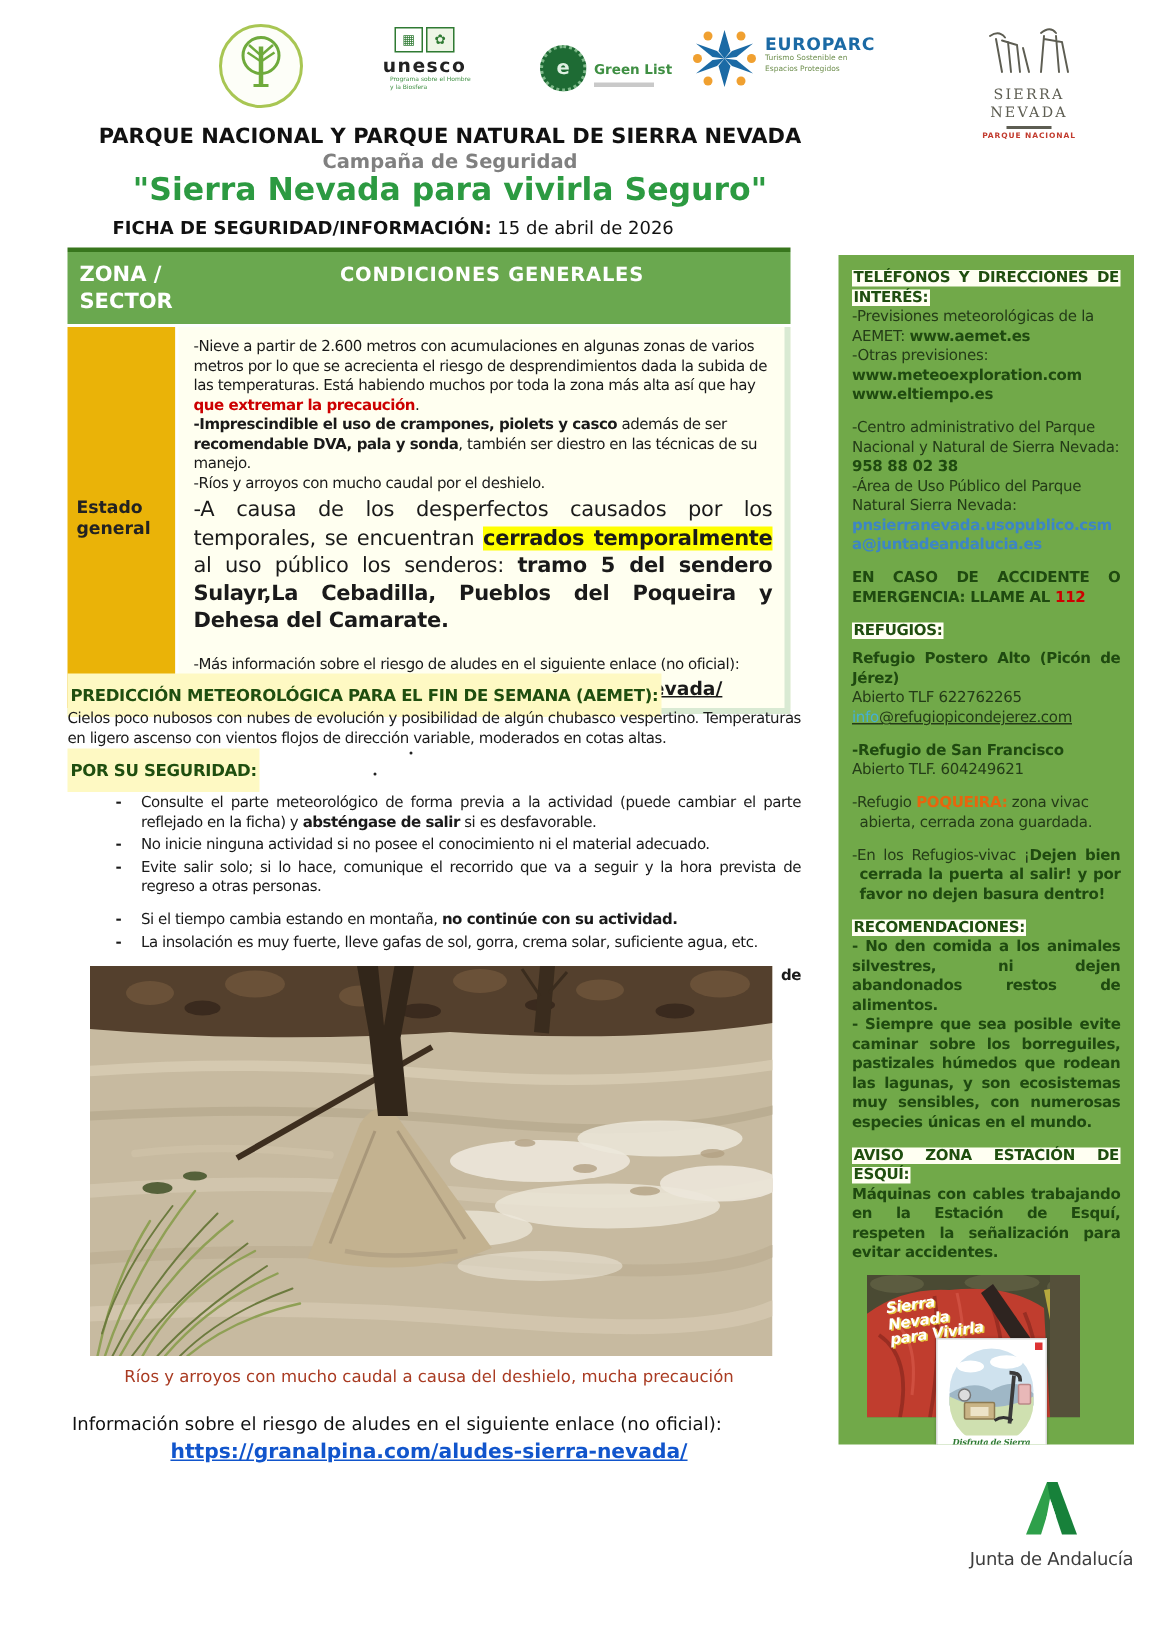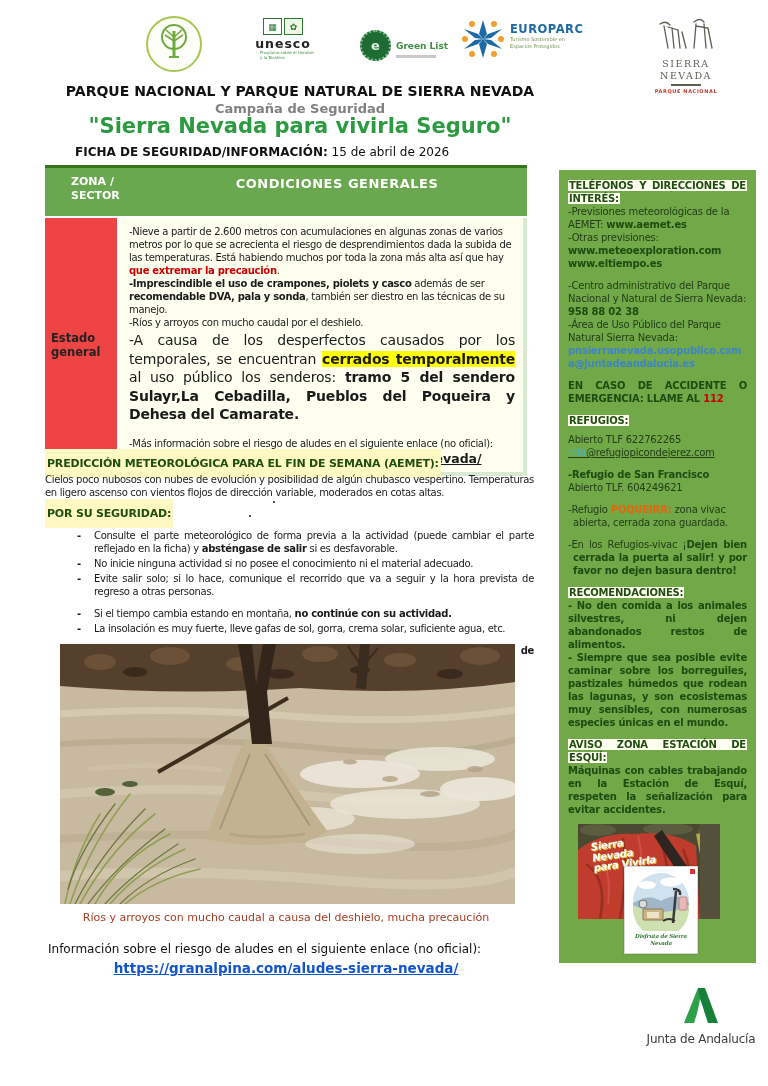--- a/index.html
+++ b/index.html
@@ -32,24 +32,24 @@
   .sn-rule{width:30px;height:2px;background:#5d5d52;margin:2px auto;}
   .sn-park{font-size:5px;font-weight:bold;color:#c23b2e;letter-spacing:.6px;}
   
   .doc-title{left:0;top:83px;width:600px;text-align:center;font-size:14px;font-weight:bold;color:#111;}
   .doc-sub{left:0;top:101px;width:600px;text-align:center;font-size:13px;font-weight:bold;color:#808080;}
   .doc-campaign{left:0;top:114px;width:600px;text-align:center;font-size:21px;font-weight:bold;color:#2c9a41;}
   .ficha{left:75px;top:145px;font-size:12px;color:#111;}
   
   .cond-table{left:45px;top:165px;width:482px;border-top:3px solid #38761d;}
   .t-head{display:flex;background:#6aa84f;color:#fff;min-height:48px;box-sizing:border-box;}
-  .th1{width:72px;padding:7px 4px 0 8px;font-size:11px;font-weight:bold;line-height:1.25;margin-left:18px;}
+  .th1{width:72px;padding:7px 4px 0 8px;font-size:14px;font-weight:bold;line-height:1.25;}
   .th2{flex:1;text-align:center;padding-top:8px;font-size:13px;font-weight:bold;letter-spacing:.5px;}
   .t-body{display:flex;border-top:2px solid #fff;}
-  .td1{width:72px;background:#ef4444;display:flex;align-items:center;box-sizing:border-box;
+  .td1{width:72px;background:#eab308;display:flex;align-items:center;box-sizing:border-box;
        padding:4px 2px 4px 6px;font-size:11.5px;font-weight:bold;color:#222;line-height:1.25;}
   .td2{flex:1;background:#fffff0;border-left:2px solid #fff;border-right:4px solid #d9ead3;
        padding:7px 8px 6px 10px;box-sizing:border-box;min-height:221px;}
   .t-foot{height:4px;background:#d9ead3;}
   .dense{font-size:10px;letter-spacing:-0.3px;line-height:1.3;}
   .td2 p{margin:0;}
   .warn{color:#cc0000;font-weight:bold;}
   .cp4{font-size:14px;letter-spacing:-0.2px;line-height:1.33;text-align:justify;margin-top:2px !important;}
   .hl-yellow{background:#ffff00;font-weight:bold;}
   .cp5{margin-top:13px !important;}
@@ -338,20 +338,21 @@
     <p class="b dg">www.eltiempo.es</p>
     <div class="sb-gap"></div>
     <p><span class="norm">-Centro administrativo del Parque Nacional y Natural de Sierra Nevada: </span><span class="b dg">958 88 02 38</span></p>
     <p class="norm">-Área de Uso Público del Parque Natural Sierra Nevada:</p>
     <p><a class="sb-link">pnsierranevada.usopublico.csma@juntadeandalucia.es</a></p>
     <div class="sb-gap"></div>
     <p class="b dg just"><span>EN CASO DE ACCIDENTE O EMERGENCIA: LLAME AL </span><span class="red">112</span></p>
     <div class="sb-gap"></div>
     <p><span class="hl">REFUGIOS:</span></p>
     <div class="sb-gap-s"></div>
+    <p class="b dg just">Refugio Postero Alto (Picón de Jérez)</p>
     <p class="norm">Abierto TLF 622762265</p>
     <p><a class="em"><span class="em-user">info</span><span class="em-dom">@refugiopicondejerez.com</span></a></p>
     <div class="sb-gap"></div>
     <p class="b dg">-Refugio de San Francisco</p>
     <p class="norm">Abierto TLF. 604249621</p>
     <div class="sb-gap"></div>
     <p class="sb-ind"><span class="norm">-Refugio </span><span class="b orange">POQUEIRA:</span><span class="norm"> zona vivac abierta, cerrada zona guardada.</span></p>
     <div class="sb-gap"></div>
     <p class="sb-ind just"><span class="norm">-En los Refugios-vivac ¡</span><span class="b dg">Dejen bien cerrada la puerta al salir! y por favor no dejen basura dentro!</span></p>
     <div class="sb-gap"></div>

